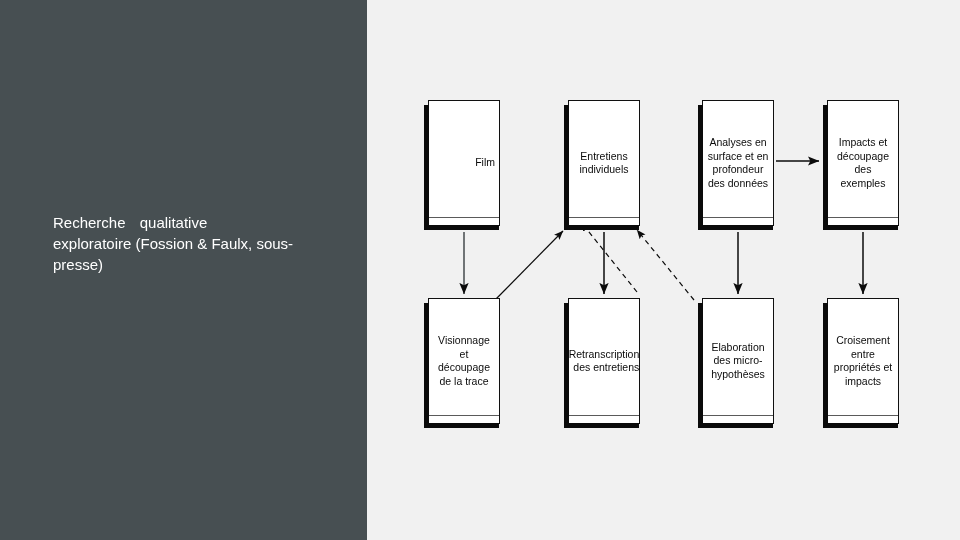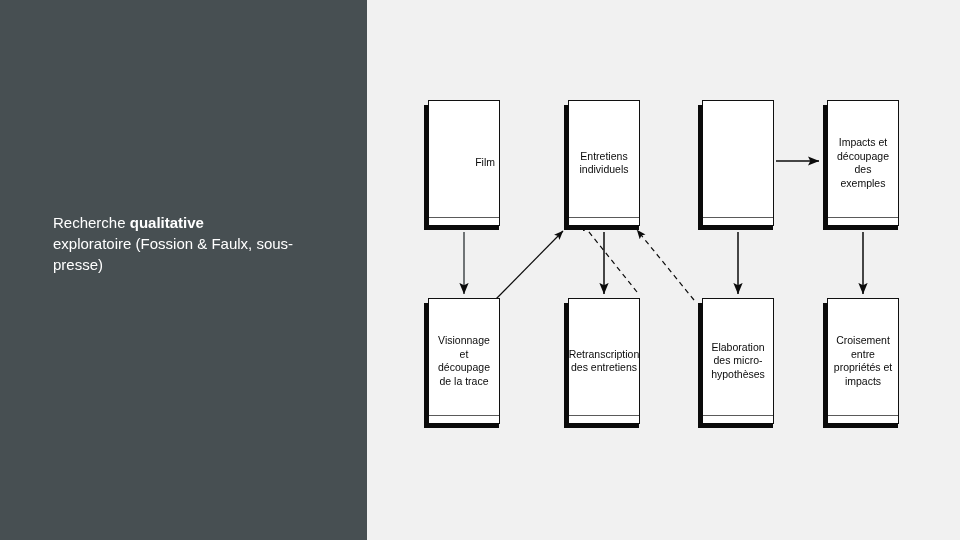--- a/index.html
+++ b/index.html
@@ -31,21 +31,21 @@
   #caption {
     position: absolute;
     left: 53px;
     top: 212px;
     width: 265px;
     color: #ffffff;
     font-size: 15px;
     line-height: 21px;
     font-family: "Liberation Sans", sans-serif;
   }
-  #caption .b { font-weight: bold; }
+  #caption .b { font-weight: normal; margin-left: 10px; }
 
   
   #diagram {
     position: absolute;
     left: 367px;
     top: 0;
     width: 593px;
     height: 540px;
   }
   .node {
@@ -154,33 +154,34 @@
       <span class="nlabel">Film</span>
     </div>
 
     <div class="node" style="left:201px; top:100px; width:72px; height:126px;text-align:center;">
       <span class="hairline"></span>
       <span class="nlabel">Entretiens individuels</span>
     </div>
 
     <div class="node" style="left:335px; top:100px; width:72px; height:126px;">
       <span class="hairline"></span>
+      <span class="nlabel">Analyses en surface et en profondeur des données</span>
     </div>
 
     <div class="node" style="left:460px; top:100px; width:72px; height:126px;">
       <span class="hairline"></span>
       <span class="nlabel">Impacts et découpage des exemples</span>
     </div>
 
     <div class="node" style="left:61px; top:298px; width:72px; height:126px;text-align:center;">
       <span class="hairline"></span>
       <span class="nlabel">Visionnage et découpage de la trace</span>
     </div>
 
-    <div class="node" style="left:201px; top:298px; width:72px; height:126px;">
+    <div class="node" style="left:201px; top:298px; width:72px; height:126px;text-align:right;">
       <span class="hairline"></span>
       <span class="nlabel">Retranscription des entretiens</span>
     </div>
 
     <div class="node" style="left:335px; top:298px; width:72px; height:126px;">
       <span class="hairline"></span>
       <span class="nlabel">Elaboration des micro-hypothèses</span>
     </div>
 
     <div class="node" style="left:460px; top:298px; width:72px; height:126px;justify-content:center;">

